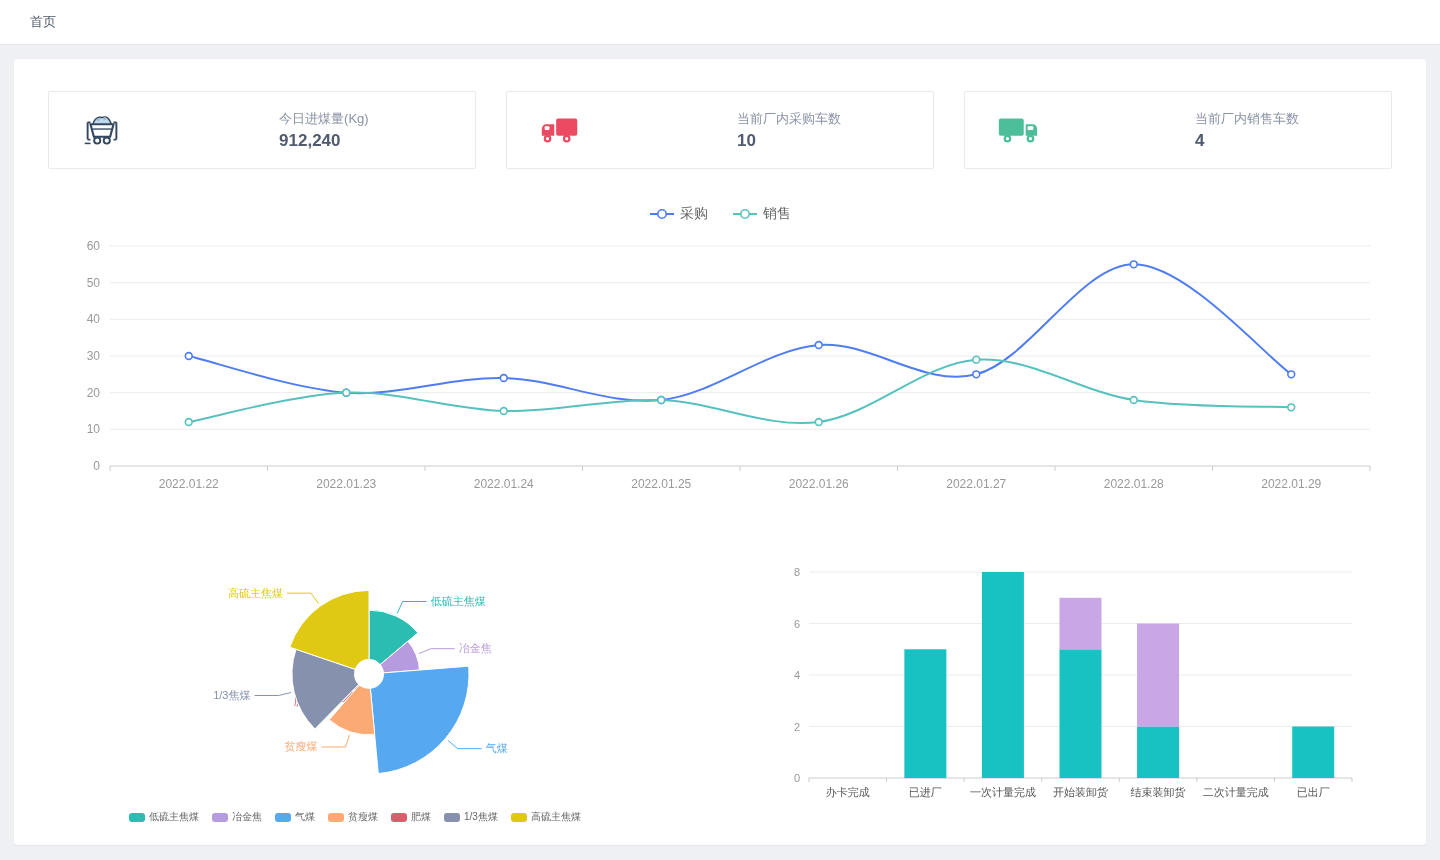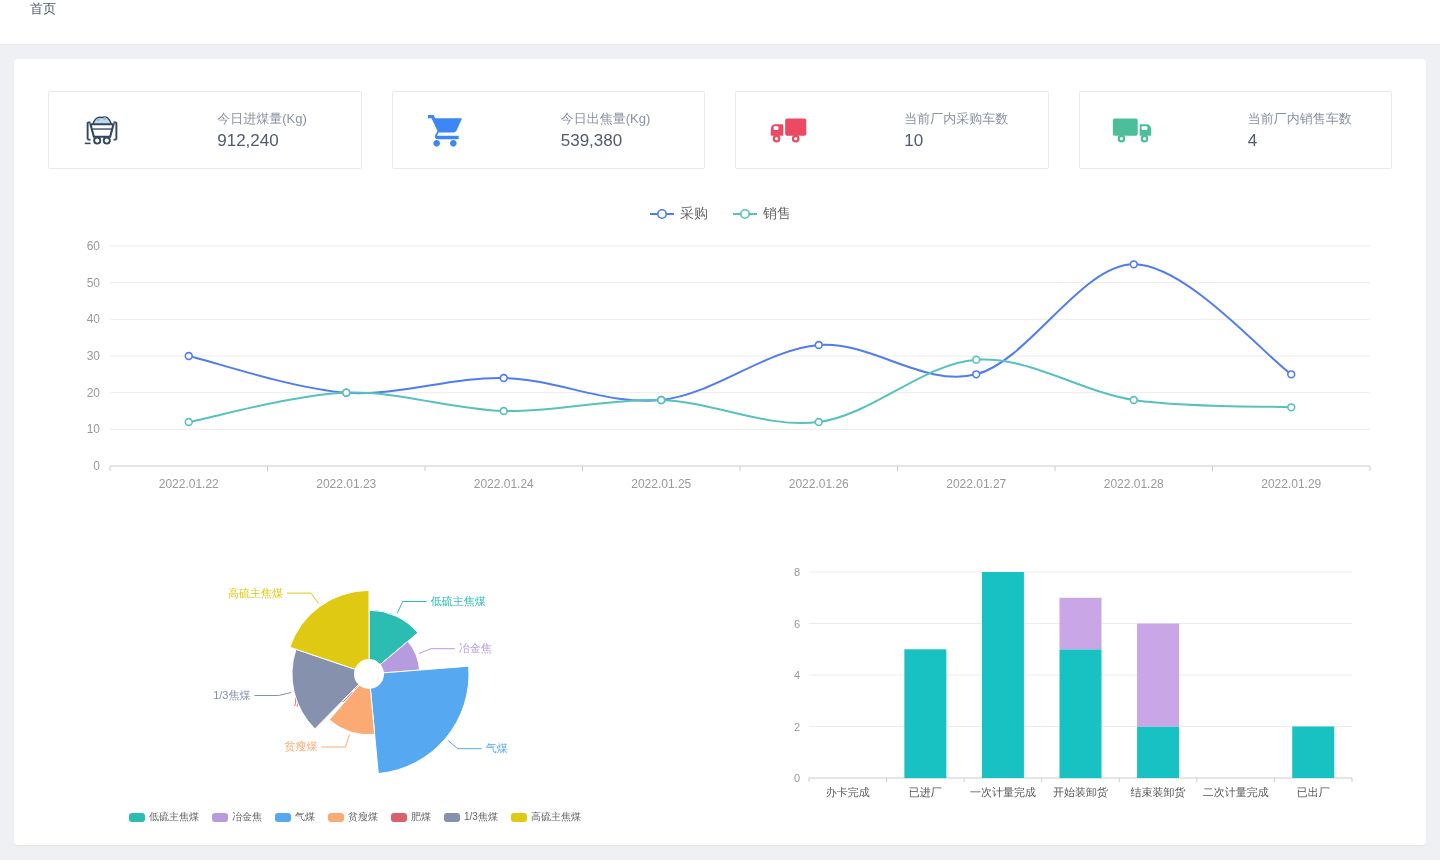--- a/index.html
+++ b/index.html
@@ -3,36 +3,36 @@
 <meta charset="utf-8">
 <style>
   * { box-sizing: border-box; }
   body {
     margin: 0; width: 1440px; height: 860px; overflow: hidden;
     background: #eef0f4;
     font-family: "Liberation Sans", "DejaVu Sans", sans-serif;
   }
   .topbar {
     height: 45px; background: #fff; border-bottom: 1px solid #e8e8e8;
-    display: flex; 
+    display: flex; align-items: center;
   }
   .breadcrumb { margin-left: 30px; font-size: 13px; color: #515a6e; cursor: pointer; }
   .main-card {
     margin: 14px; height: 786px; background: #fff; border-radius: 4px;
     box-shadow: 0 1px 2px rgba(0,0,0,.04);
   }
   .stats-row { display: flex; gap: 30px; padding: 32px 34px 0 34px; }
   .stat-card {
     flex: 1; height: 78px; border: 1px solid #e8eaec; border-radius: 2px;
     display: flex; align-items: center; background: #fff;
   }
   .stat-icon { width: 105px; display: flex; justify-content: center; align-items: center; }
   .stat-text { margin-left: auto; width: 46%; padding-right: 17px; }
   .stat-label { font-size: 13px; color: #8a92a3; }
-  .stat-value { font-size: 17px; font-weight: normal; color: #515a6e; margin-top: 3px; }
+  .stat-value { font-size: 17px; font-weight: bold; color: #515a6e; margin-top: 3px; }
   .line-section { margin-top: 36px; }
   .legend-row { display: flex; justify-content: center; gap: 24px; height: 18px; align-items: center; }
   .legend-item { display: flex; align-items: center; gap: 5px; font-size: 14px; color: #666; cursor: pointer; }
   svg { display: block; }
   .line-chart { margin: 8px auto 0 auto; }
   .bottom-row { display: flex; margin-top: 45px; padding: 0 30px; }
   .pie-col { width: 720px; }
   .bar-col { flex: 1; }
   .bar-chart { margin-top: 14px; }
   .pie-legend { display: flex; gap: 13px; margin: 12px 0 0 85px; align-items: center; }
@@ -64,31 +64,20 @@
           <path d="M39 12 v18 M39 12 h-3 M39 30 h-3" fill="none" stroke="#33475f" stroke-width="2"></path>
           <line x1="6" y1="34" x2="12" y2="34" stroke="#33475f" stroke-width="1.6"></line>
         </svg>
       </div>
       <div class="stat-text">
         <div class="stat-label">今日进煤量(Kg)</div>
         <div class="stat-value">912,240</div>
       </div>
     </div>
 
-    <div class="stat-card">
-      <div class="stat-icon">
-        <svg width="42" height="40" viewBox="0 0 24 24">
-          <path fill="#3d86f5" d="M7 18c-1.1 0-2 .9-2 2s.9 2 2 2 2-.9 2-2-.9-2-2-2zm10 0c-1.1 0-2 .9-2 2s.9 2 2 2 2-.9 2-2-.9-2-2-2zM7.2 13.5h9.9c.75 0 1.41-.41 1.75-1.03L22.2 5H6.1L5.2 3H1.8v2h2.1l3.6 7.6-1.35 2.45c-.75 1.35.25 2.45 1.55 2.45h12.5v-2H7.2l1-2z"></path>
-        </svg>
-      </div>
-      <div class="stat-text">
-        <div class="stat-label">今日出焦量(Kg)</div>
-        <div class="stat-value">539,380</div>
-      </div>
-    </div>
 
     <div class="stat-card">
       <div class="stat-icon">
         <svg width="46" height="36" viewBox="0 0 48 36">
           <rect x="20" y="6" width="22" height="18" rx="2" fill="#ec4a62"></rect>
           <path d="M18 12 h-8 q-5 0-5 6 v6 h13 z" fill="#ec4a62"></path>
           <rect x="8" y="14" width="5" height="4" rx="1" fill="#fff"></rect>
           <circle cx="11" cy="27" r="4" fill="#ec4a62"></circle>
             <circle cx="11" cy="27" r="1.6" fill="#fff"></circle>
           <circle cx="31" cy="27" r="4" fill="#ec4a62"></circle>

